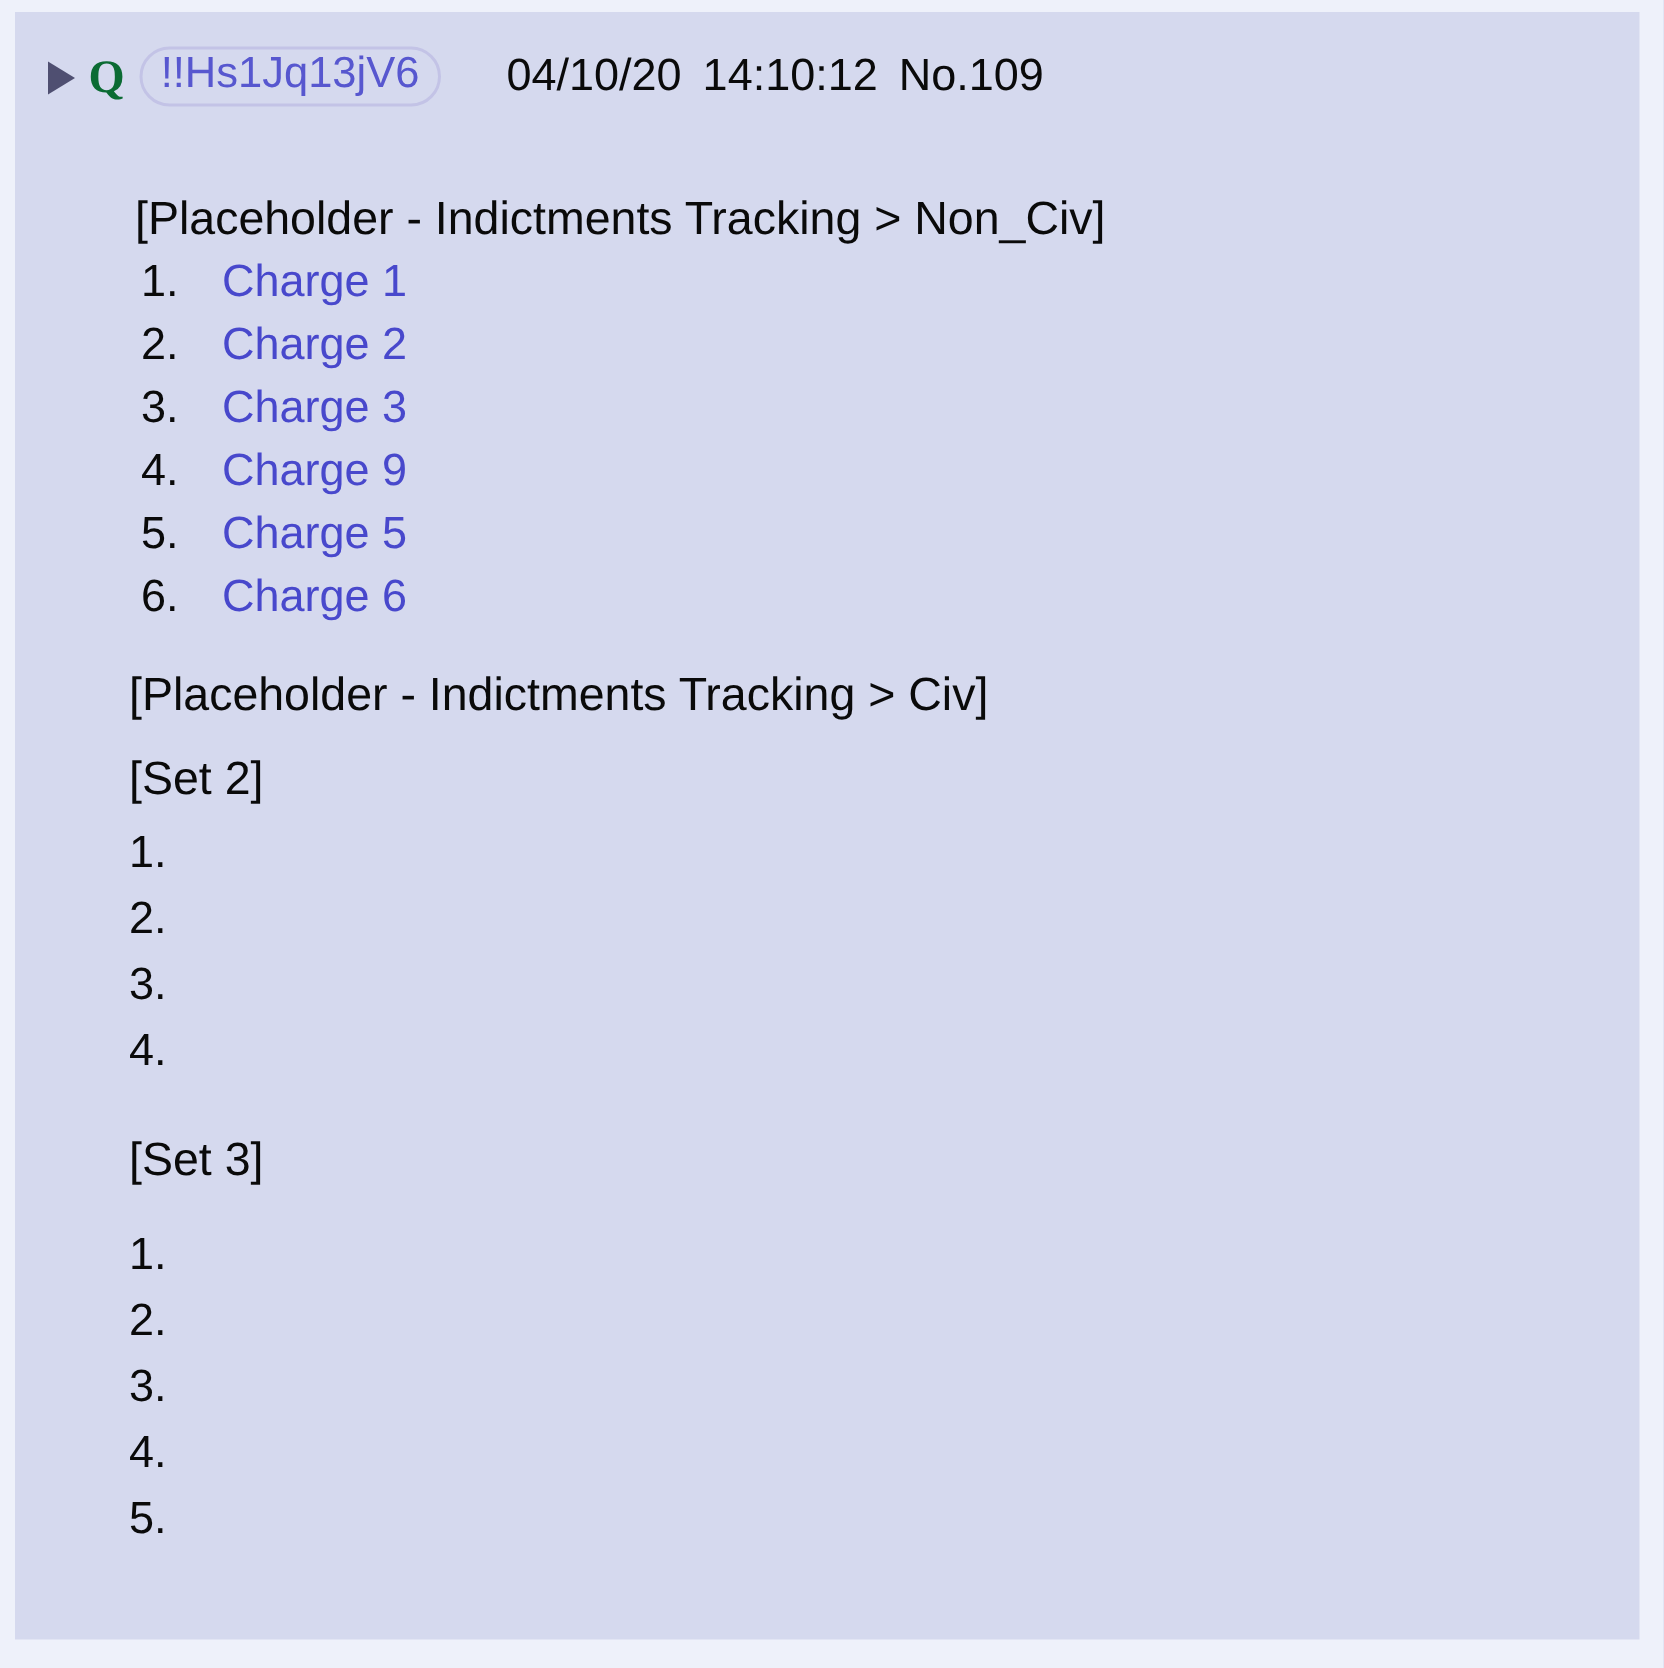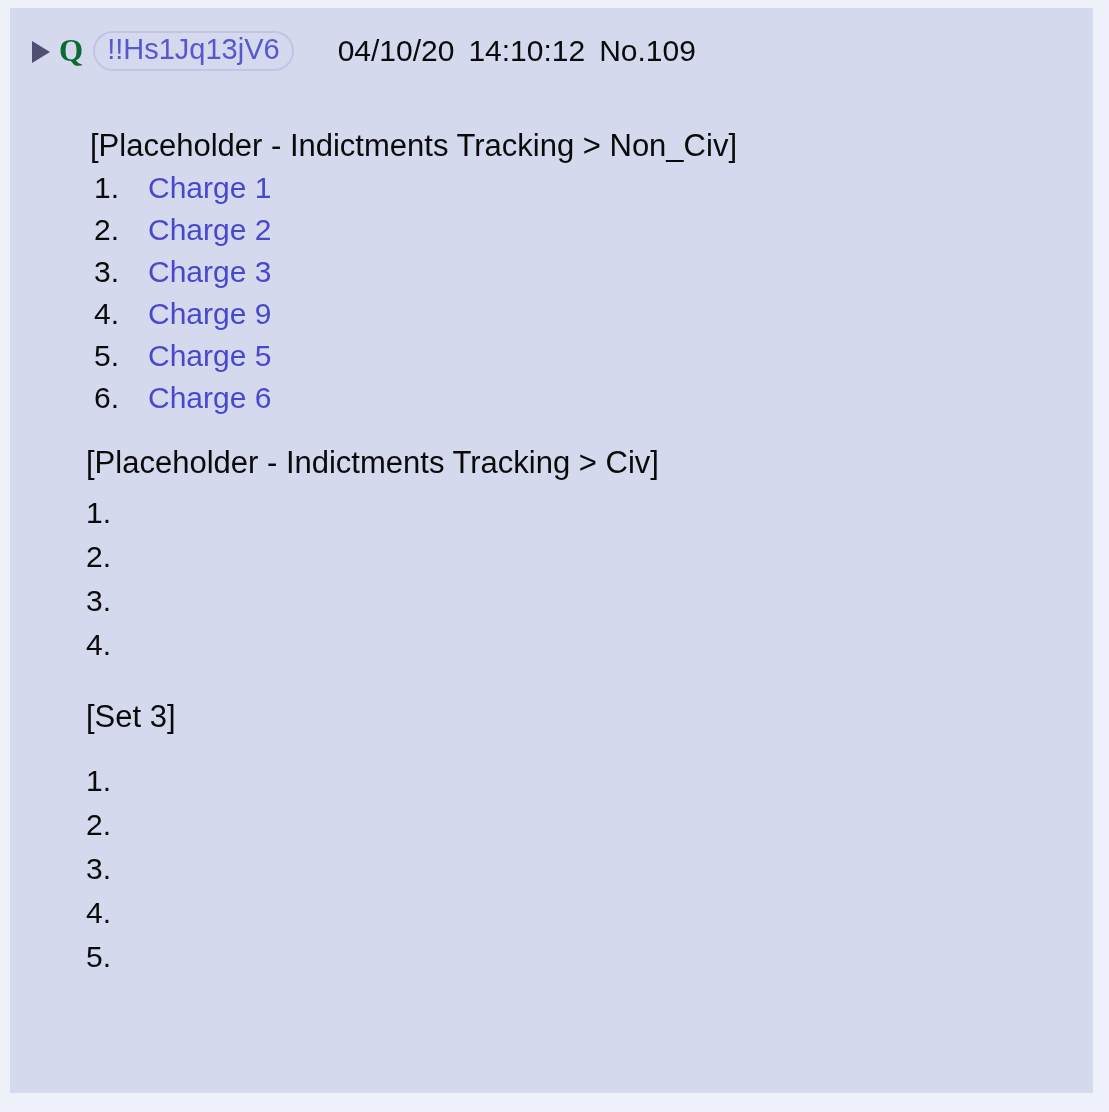--- a/index.html
+++ b/index.html
@@ -174,20 +174,21 @@
         <li><span class="charge">Charge 2</span></li>
         <li><span class="charge">Charge 3</span></li>
         <li><span class="charge">Charge 9</span></li>
         <li><span class="charge">Charge 5</span></li>
         <li><span class="charge">Charge 6</span></li>
       </ol>
     </div>
 
     <div class="section sec2">
       <div class="ph-line">[Placeholder - Indictments Tracking &gt; Civ]</div>
+      <div class="set-line">[Set 2]</div>
       <ol>
         <li><span></span></li>
         <li><span></span></li>
         <li><span></span></li>
         <li><span></span></li>
       </ol>
     </div>
 
     <div class="section sec3">
       <div class="set-line">[Set 3]</div>

